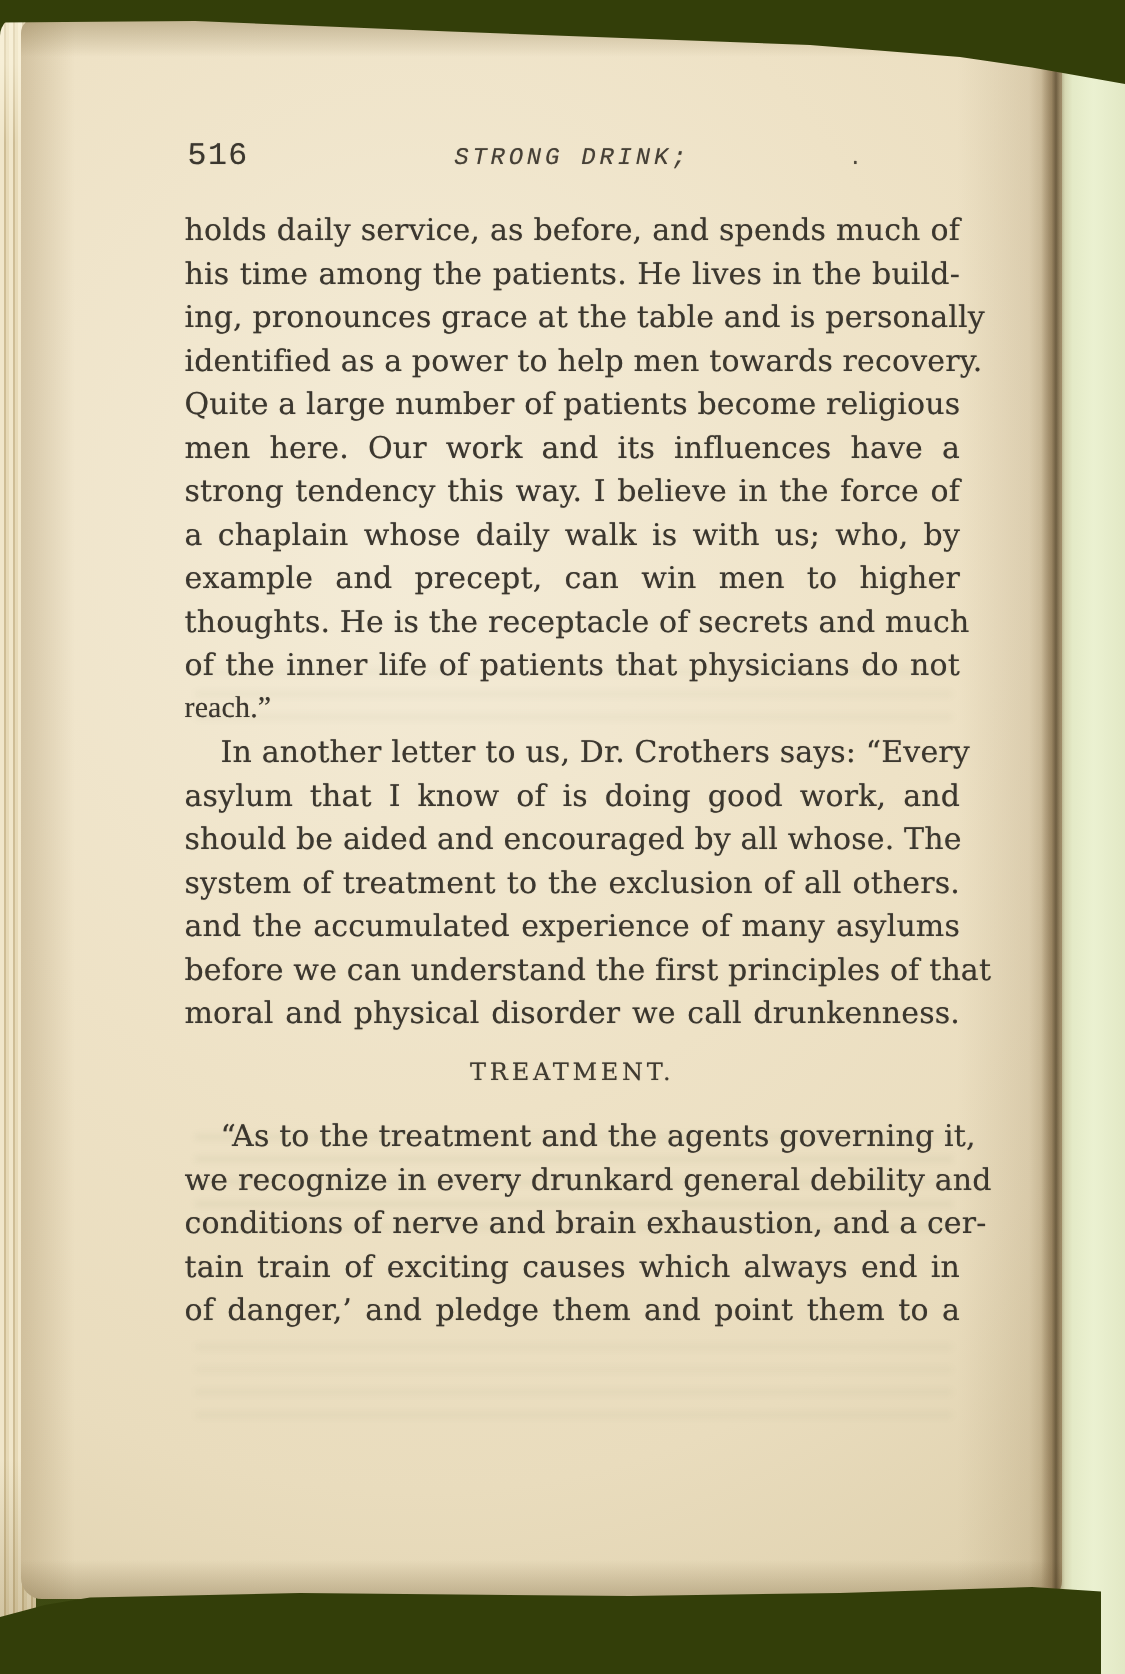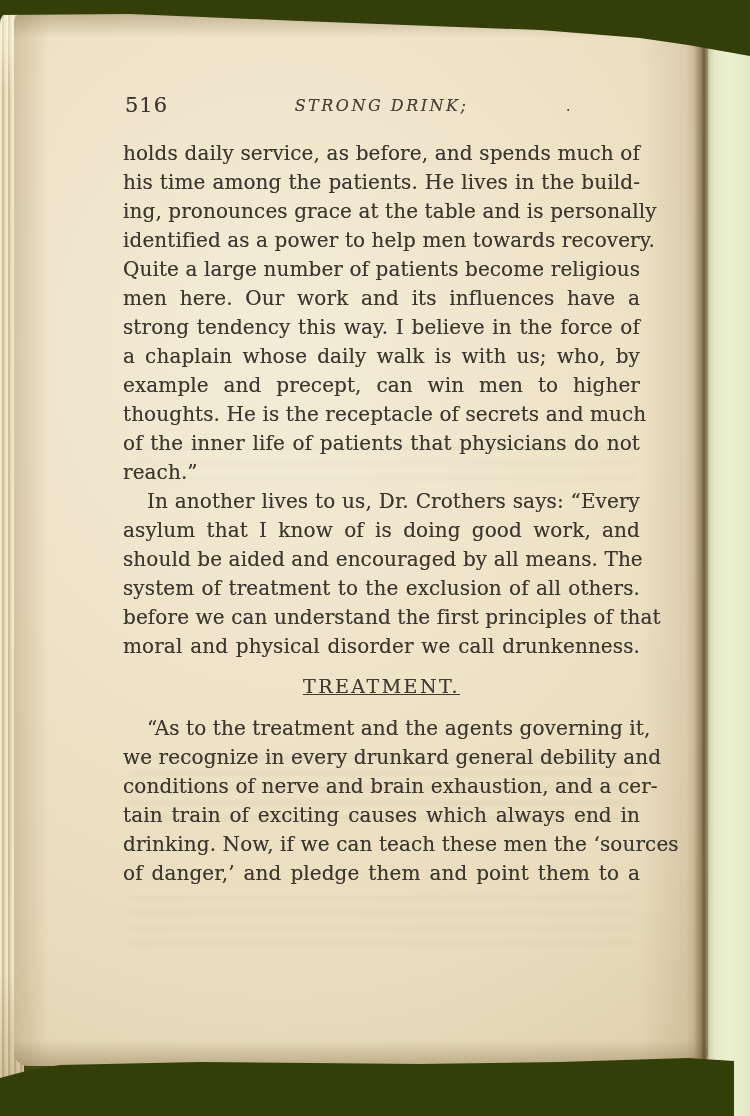--- a/index.html
+++ b/index.html
@@ -56,47 +56,46 @@
   .ghost.g1 { top: 446px; height: 34px; opacity: 0.35; }
   .ghost.g2 { top: 756px; height: 66px; }
   .ghost.g3 { top: 896px; height: 50px; opacity: 0.35; }
 
   
   .content {
     position: absolute; left: 123px; top: 93px; width: 517px;
     color: rgba(54,50,42,0.94);
     text-shadow: 0 0 0.5px rgba(64,58,46,0.6);
   }
-  .pagehead { position: relative; height: 28px; margin-bottom: 18px; }
+  .pagehead { position: relative; height: 28px; margin-bottom: 18px; font-family: Liberation Mono, monospace; }
   .page-number {
     position: absolute; left: 2px; top: 0;
     font-size: 21px; letter-spacing: 1px;
   }
   .running-title {
     display: block; text-align: center;
     font-style: italic; font-size: 16px; letter-spacing: 2.5px;
     padding-top: 3px; color: rgba(60,55,45,0.88);
   }
   .ink-speck {
     position: absolute; left: 443px; top: 5px;
     font-size: 14px; color: rgba(60,55,45,0.8);
   }
   .para { margin: 0; }
   .line {
     height: 29px; line-height: 29px; font-size: 20px;
     text-align: justify; text-align-last: justify;
     white-space: nowrap; letter-spacing: 0.1px;
   }
-  .line.last { text-align-last: left; }
+  .line.last { text-align-last: left; font-family: Liberation Serif, serif; }
   .line.indent { text-indent: 24px; }
   .section-heading {
     margin-top: 14px; margin-bottom: 17px; height: 22px; line-height: 22px;
-    text-align: center; font-size: 19px; letter-spacing: 2.5px;
+    text-align: center; font-size: 16px; letter-spacing: 2.5px;
     color: rgba(58,53,43,0.92);
-    text-decoration: underline;
   }
 </style>
 </head>
 <body>
 
 <div>
   <div class="facing-page"></div>
   <div class="page-stack-edges"></div>
   <div class="book-page"></div>
   <div class="gutter-shadow"></div>
@@ -123,32 +122,32 @@
       <div class="line">men here.  Our work and its influences have a</div>
       <div class="line">strong tendency this way.  I believe in the force of</div>
       <div class="line">a chaplain whose daily walk is with us; who, by</div>
       <div class="line">example and precept, can win men to higher</div>
       <div class="line">thoughts.  He is the receptacle of secrets and much</div>
       <div class="line">of the inner life of patients that physicians do not</div>
       <div class="line last">reach.”</div>
     </div>
 
     <div class="para">
-      <div class="line indent">In another lives to us, Dr. Crothers says: “Every</div>
+      <div class="line indent">In another letter to us, Dr. Crothers says: “Every</div>
       <div class="line">asylum that I know of is doing good work, and</div>
-      <div class="line">should be aided and encouraged by all means.  The</div>
+      <div class="line">should be aided and encouraged by all whose.  The</div>
       <div class="line">system of treatment to the exclusion of all others.</div>
+      <div class="line">and the accumulated experience of many asylums</div>
       <div class="line">before we can understand the first principles of that</div>
       <div class="line">moral and physical disorder we call drunkenness.</div>
     </div>
 
     <div class="section-heading">TREATMENT.</div>
 
     <div class="para">
       <div class="line indent">“As to the treatment and the agents governing it,</div>
       <div class="line">we recognize in every drunkard general debility and</div>
       <div class="line">conditions of nerve and brain exhaustion, and a cer-</div>
       <div class="line">tain train of exciting causes which always end in</div>
-      <div class="line">drinking.  Now, if we can teach these men the ‘sources</div>
       <div class="line">of danger,’ and pledge them and point them to a</div>
     </div>
   </div>
 </div>
 
 </body></html>

